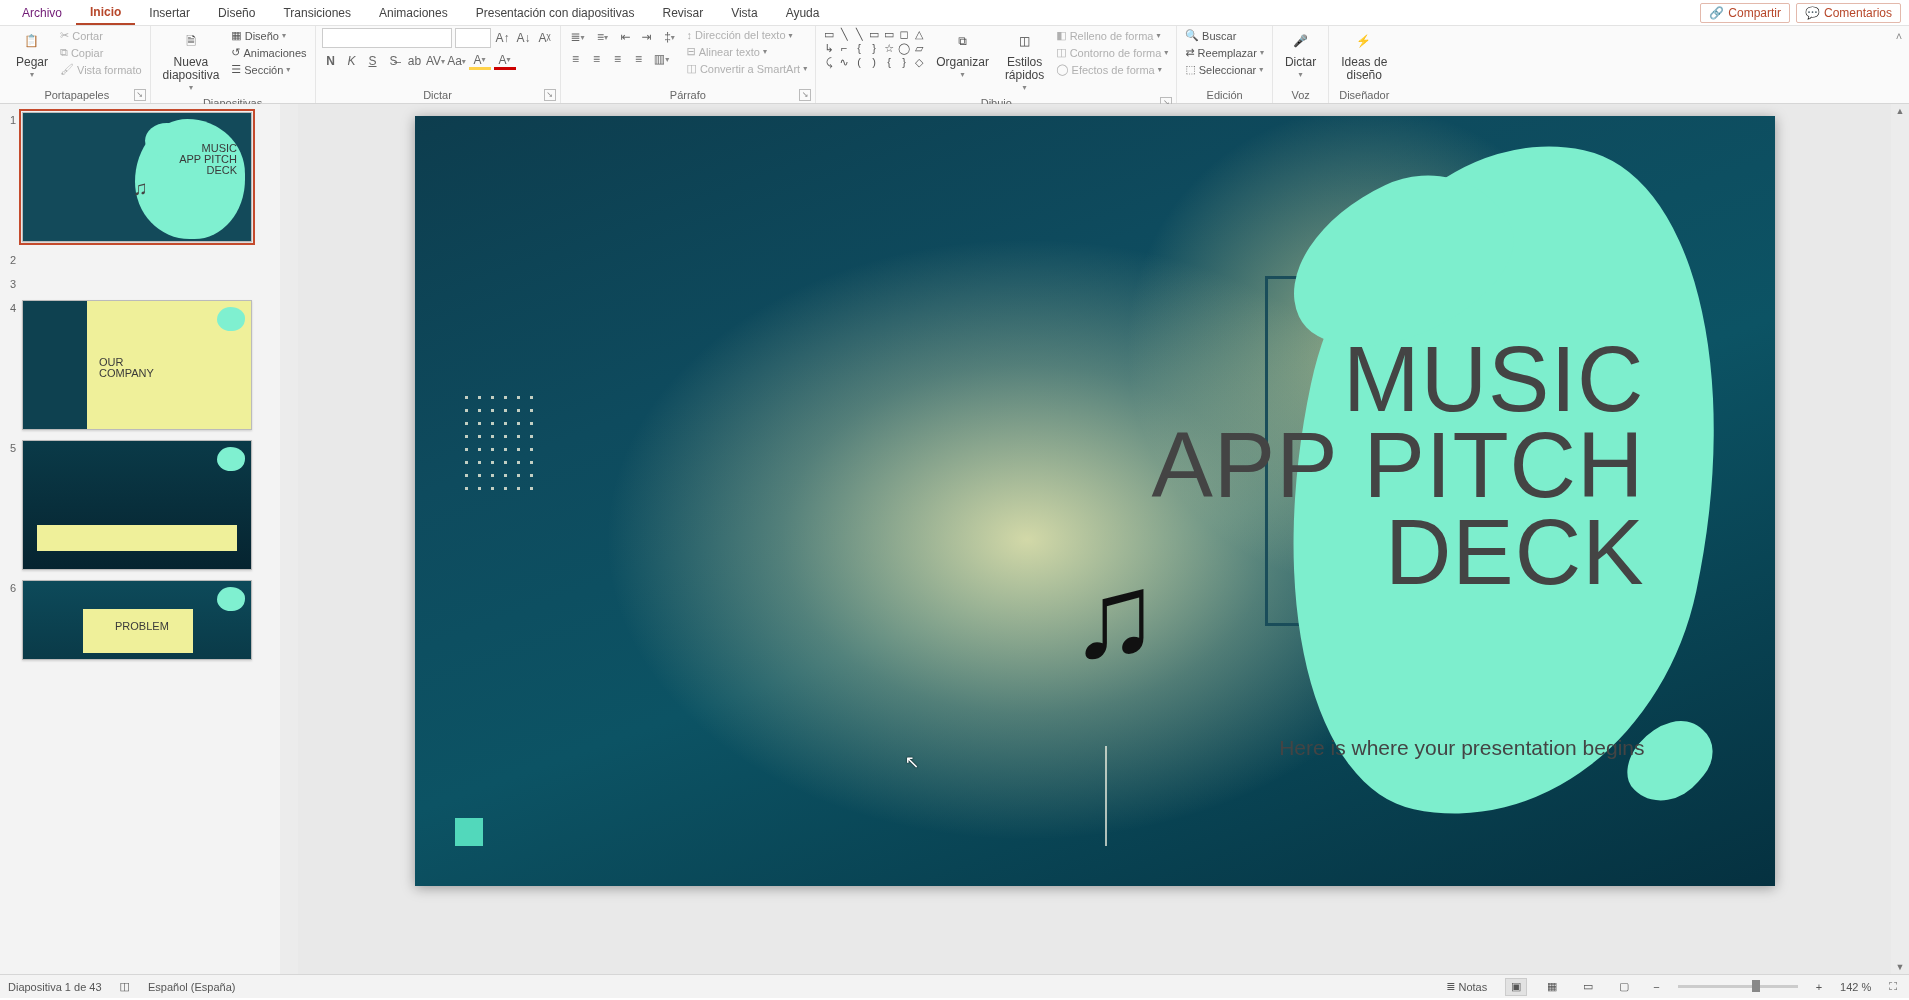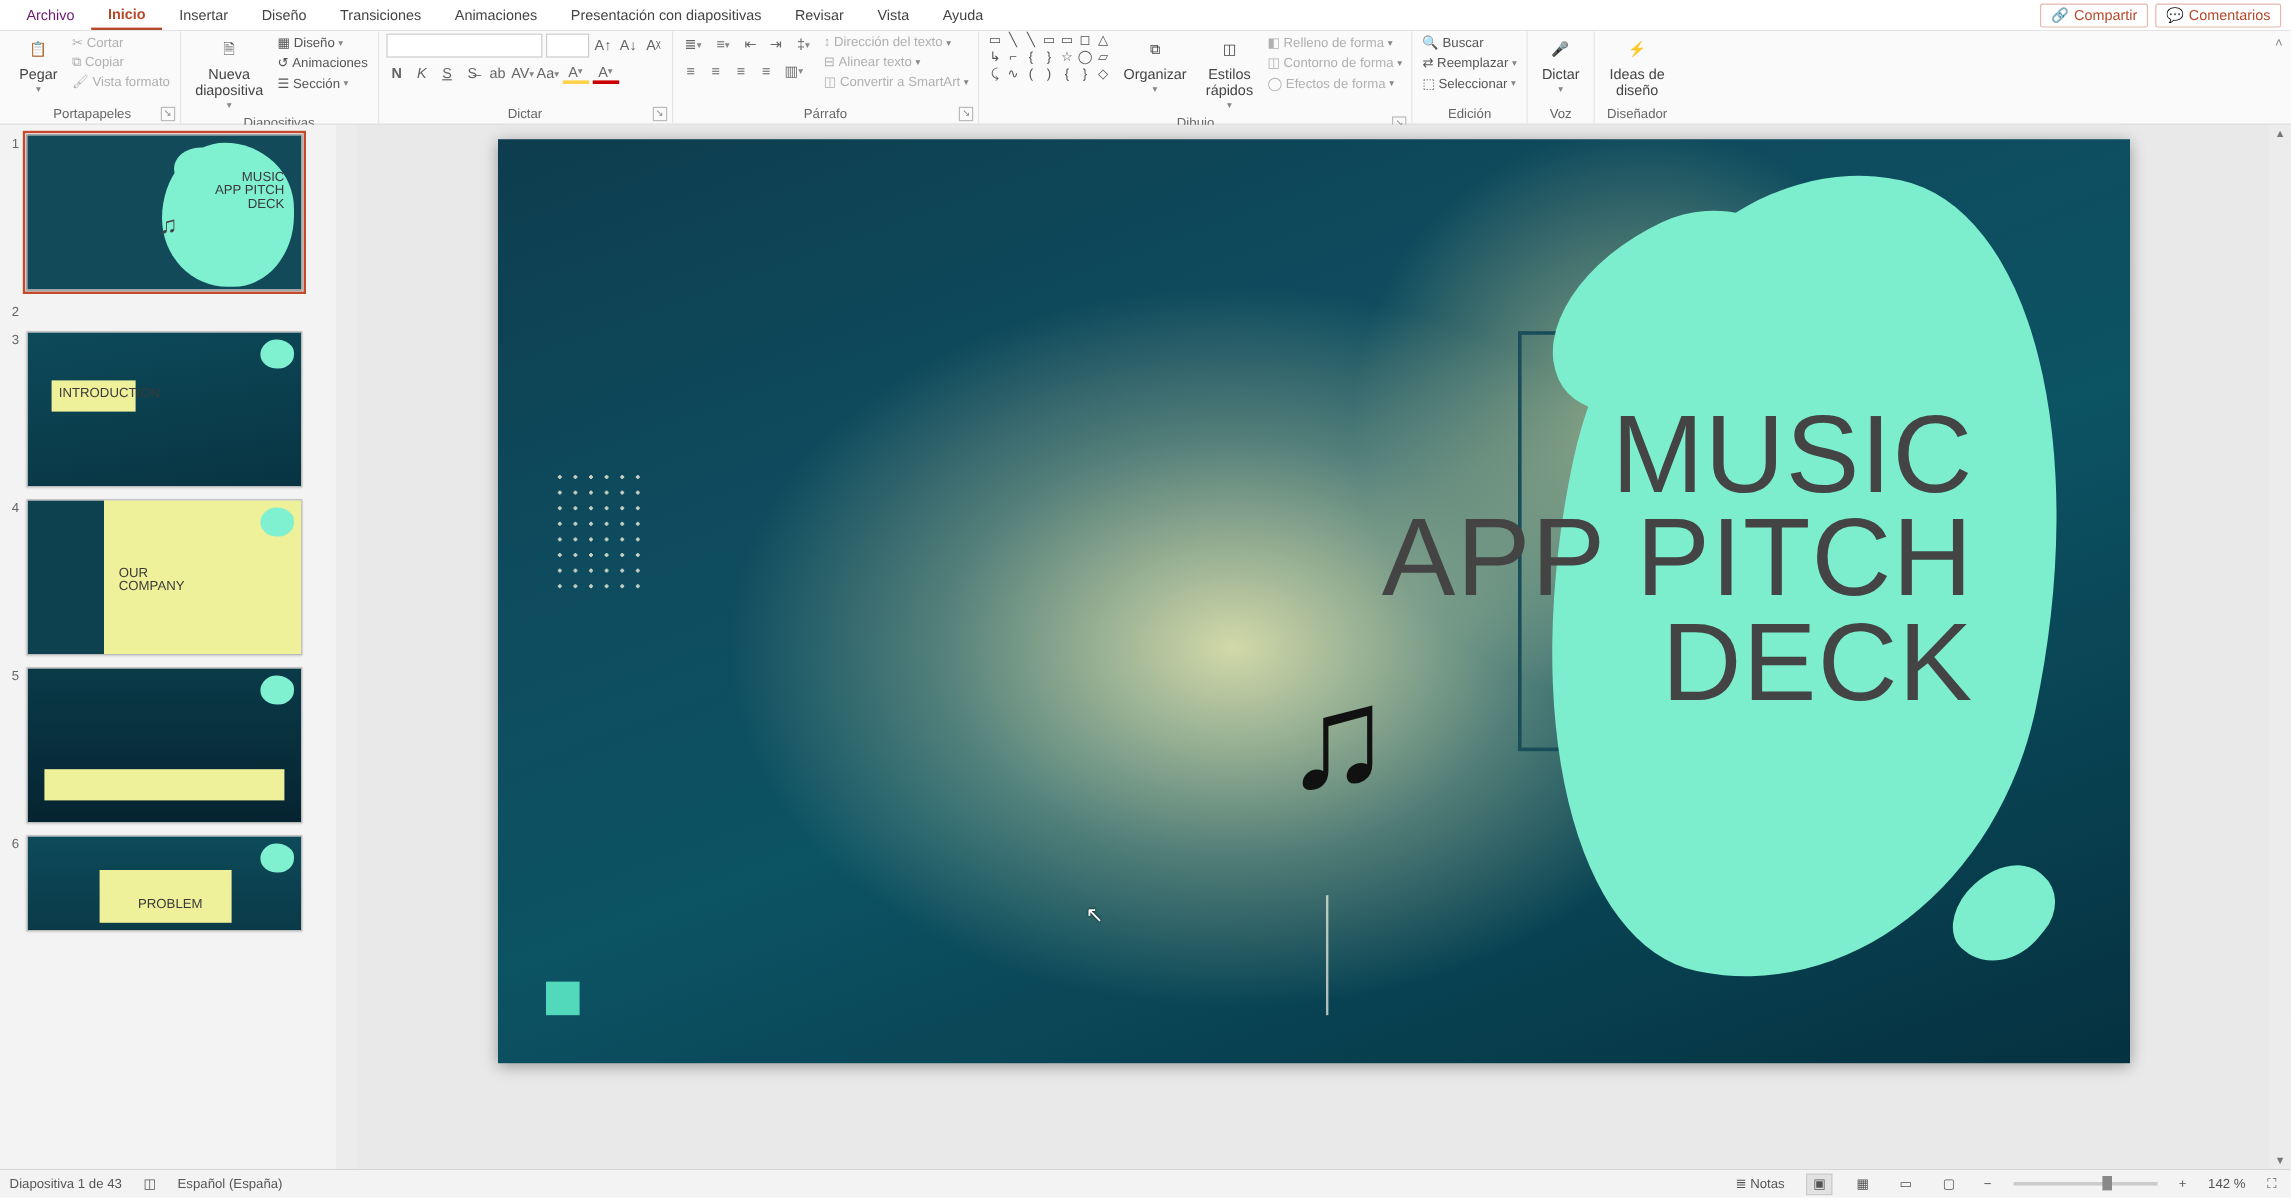--- a/index.html
+++ b/index.html
@@ -339,25 +339,20 @@
 APP PITCH
 DECK</div>
         <div style="position:absolute; left:110px; top:64px; font-size:20px;">♫</div>
       </div>
     </div>
     <div class="thumb-row">
       <div class="num">2</div>
     </div>
     <div class="thumb-row">
       <div class="num">3</div>
-      <div class="thumb" style="background:linear-gradient(170deg,#0d4a5a,#083442);">
-        <div class="mini-blob" style="right:6px; top:6px; width:28px; height:24px;"></div>
-        <div style="position:absolute; left:20px; top:40px; width:70px; height:26px; background:#eff09a;"></div>
-        <div class="mini-title" style="left:26px; top:46px;">INTRODUCTION</div>
-      </div>
     </div>
     <div class="thumb-row">
       <div class="num">4</div>
       <div class="thumb light">
         <div class="mini-blob" style="right:6px; top:6px; width:28px; height:24px;"></div>
         <div class="mini-title" style="left:76px; top:56px; white-space:pre">OUR
 COMPANY</div>
       </div>
     </div>
     <div class="thumb-row">
@@ -365,40 +360,41 @@
       <div class="thumb" style="background:linear-gradient(#0a3a48,#062430);">
         <div class="mini-blob" style="right:6px; top:6px; width:28px; height:24px;"></div>
         <div style="position:absolute; left:14px; bottom:18px; right:14px; height:26px; background:#eff09a;"></div>
       </div>
     </div>
     <div class="thumb-row">
       <div class="num">6</div>
       <div class="thumb" style="background:linear-gradient(#0d4a5a,#0a3a48); height:80px;">
         <div class="mini-blob" style="right:6px; top:6px; width:28px; height:24px;"></div>
         <div style="position:absolute; left:60px; top:28px; width:110px; height:44px; background:#eff09a;"></div>
-        <div class="mini-title" style="left:92px; top:40px;margin-top:12px;">PROBLEM</div>
+        <div class="mini-title" style="left:92px; top:40px;">PROBLEM</div>
       </div>
     </div>
   </div>
   <div class="scrollbar-v"></div>
 
   <div class="canvas-area">
     <div class="stage">
       <div class="slide">
         <div class="dots"></div>
         <div class="frame-rect"></div>
         <div class="blob b1"></div>
         <div class="blob b2"></div>
         <div class="blob b3"></div>
         <div class="note-icon">♫</div>
         <div class="slide-title">
           <div>MUSIC</div>
           <div>APP PITCH</div>
           <div>DECK</div>
         </div>
+        <div class="slide-sub">Here is where your presentation begins</div>
         <div class="sq"></div>
         <div class="vline"></div>
         <div class="cursor">↖</div>
       </div>
     </div>
   </div>
 
   <div class="right-scroll">
     <span class="arr">▲</span>
     <span class="arr">▼</span>

